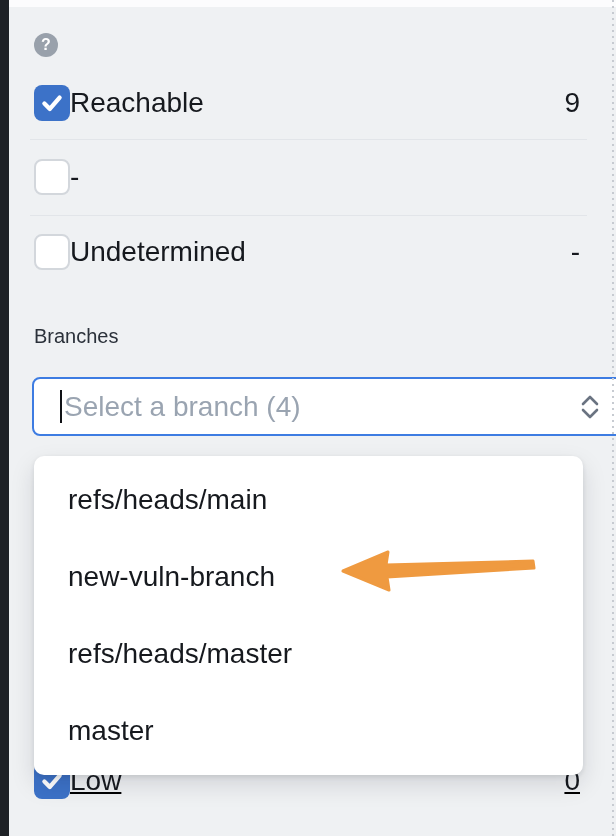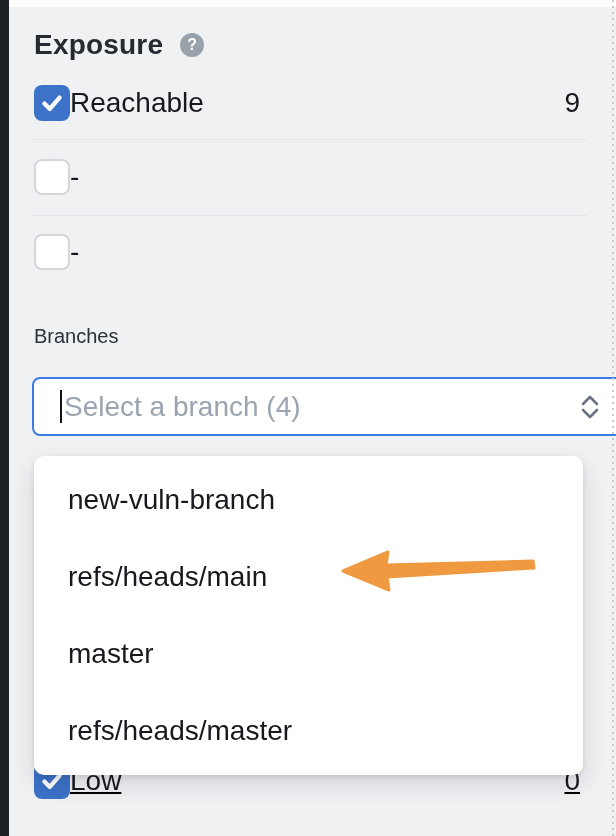--- a/index.html
+++ b/index.html
@@ -84,21 +84,20 @@
 </style>
 </head>
 <body>
 
 <div class="screen">
 
   <div class="left-edge-bar"></div>
   <div class="top-strip"></div>
 
   <div class="section-header">
-    <span class="section-title">Exposure</span>
     <span class="help-icon">?</span>
   </div>
 
   <div class="filter-row row-reachable">
     <span class="checkbox checked">
       <svg width="26" height="26" viewBox="0 0 24 24">
         <polyline points="5,12.5 10,17.5 19,7" fill="none" stroke="#ffffff" stroke-width="4" stroke-linecap="round" stroke-linejoin="round"></polyline>
       </svg>
     </span>
     <span class="row-label">Reachable</span>
@@ -107,20 +106,21 @@
   <div class="separator sep-1"></div>
 
   <div class="filter-row row-unreachable">
     <span class="checkbox unchecked"></span>
     <span class="row-count">-</span>
   </div>
   <div class="separator sep-2"></div>
 
   <div class="filter-row row-undetermined">
     <span class="checkbox unchecked"></span>
+    <span class="row-label">Undetermined</span>
     <span class="row-count">-</span>
   </div>
 
   <div class="branches-title">Branches</div>
 
   <div class="branch-select">
     <span class="text-caret"></span>
     <span class="select-placeholder">Select a branch (4)</span>
     <svg class="chevron-updown" width="22" height="30" viewBox="0 0 22 30">
       <polyline points="4,12 11,5 18,12" fill="none" stroke="#6a7381" stroke-width="2.6" stroke-linecap="round" stroke-linejoin="round"></polyline>
@@ -132,24 +132,24 @@
     <span class="checkbox checked">
       <svg width="26" height="26" viewBox="0 0 24 24">
         <polyline points="5,12.5 10,17.5 19,7" fill="none" stroke="#ffffff" stroke-width="4" stroke-linecap="round" stroke-linejoin="round"></polyline>
       </svg>
     </span>
     <span class="row-label">Low</span>
     <span class="row-count">0</span>
   </div>
 
   <div class="branch-dropdown">
+    <div class="branch-option">refs/heads/main</div>
     <div class="branch-option">new-vuln-branch</div>
-    <div class="branch-option">refs/heads/main</div>
+    <div class="branch-option">refs/heads/master</div>
     <div class="branch-option">master</div>
-    <div class="branch-option">refs/heads/master</div>
   </div>
 
   <svg class="annotation-arrow" viewBox="0 0 210 55">
     <polygon points="8,26 53,7 51,20 198,16 199,23 52,32 54,45" fill="#EF9A40" stroke="#EF9A40" stroke-width="3" stroke-linejoin="round" stroke-linecap="round"></polygon>
   </svg>
 
   <div class="dotted-divider"></div>
 
 </div>
 

